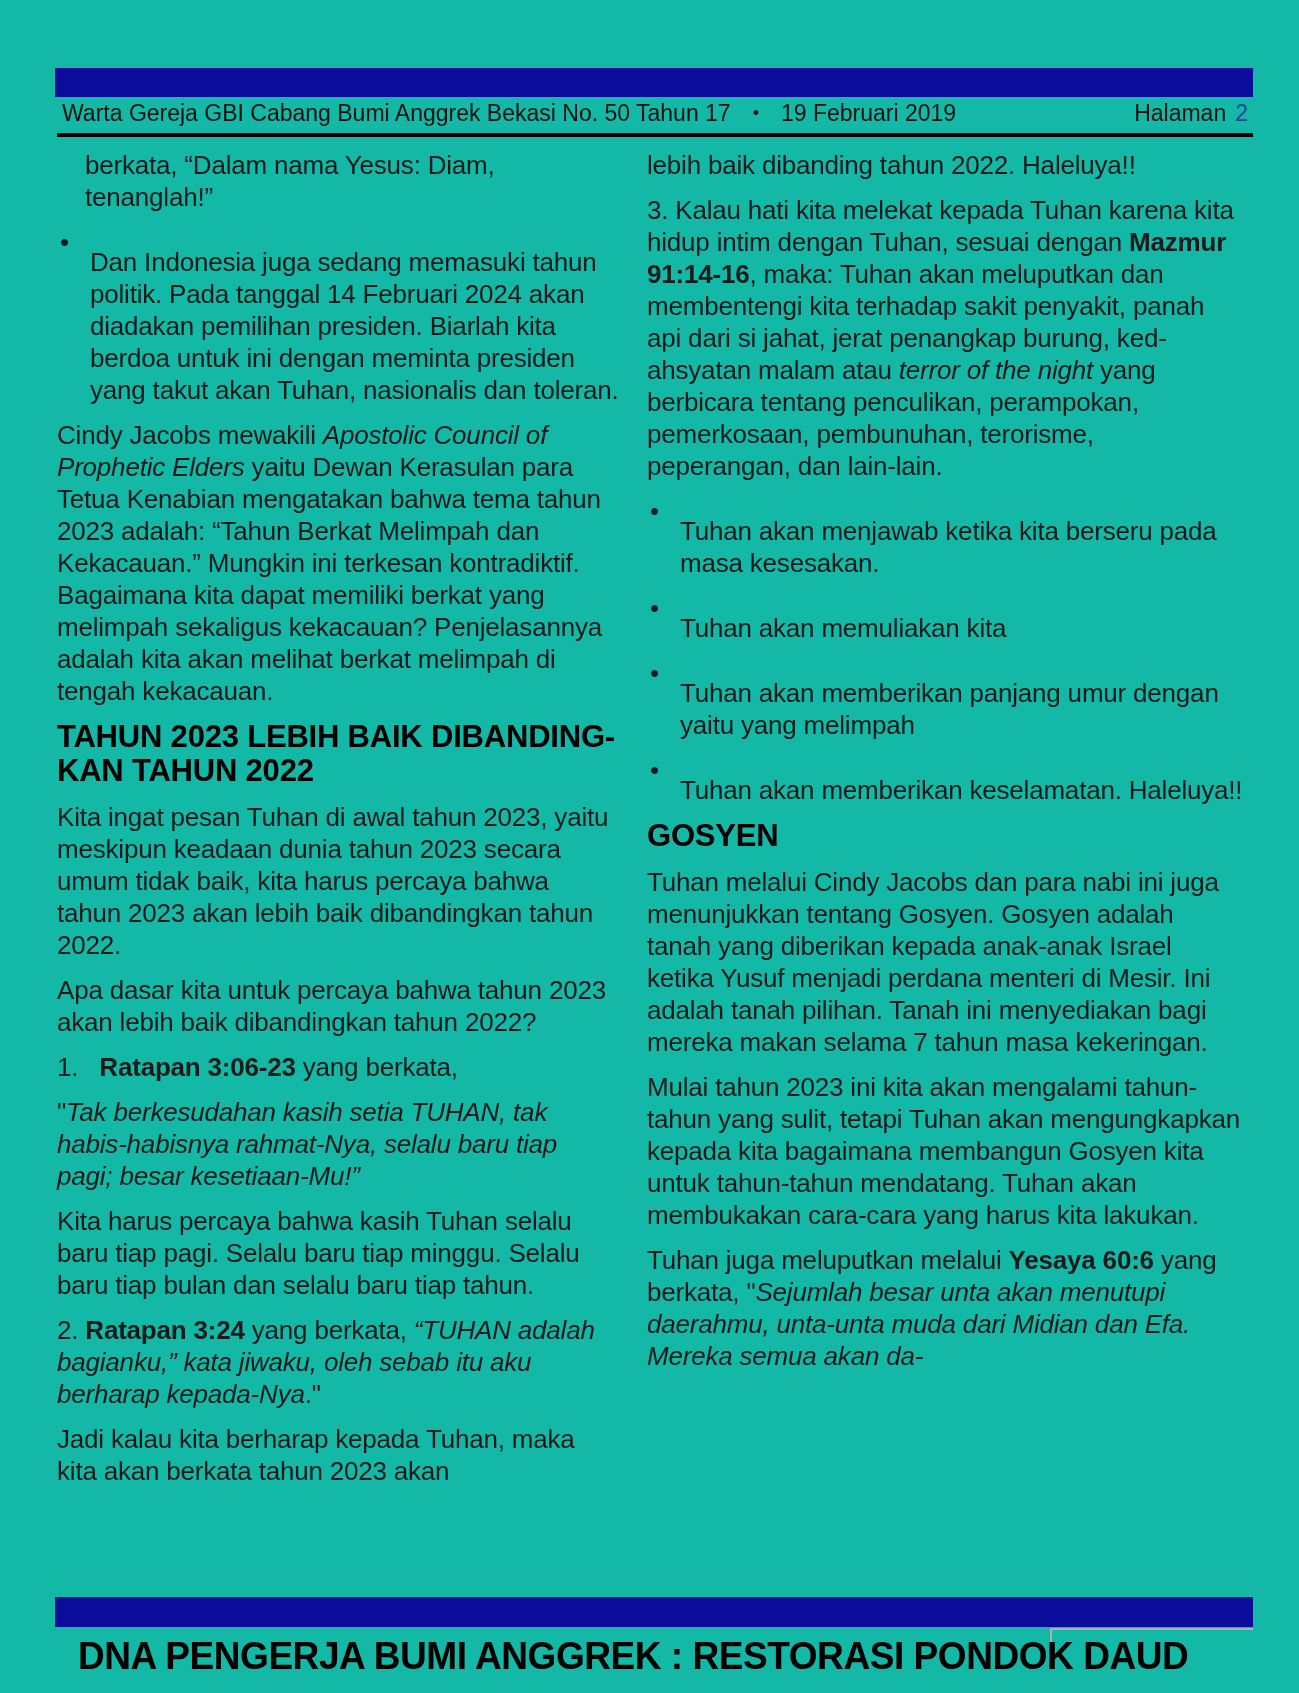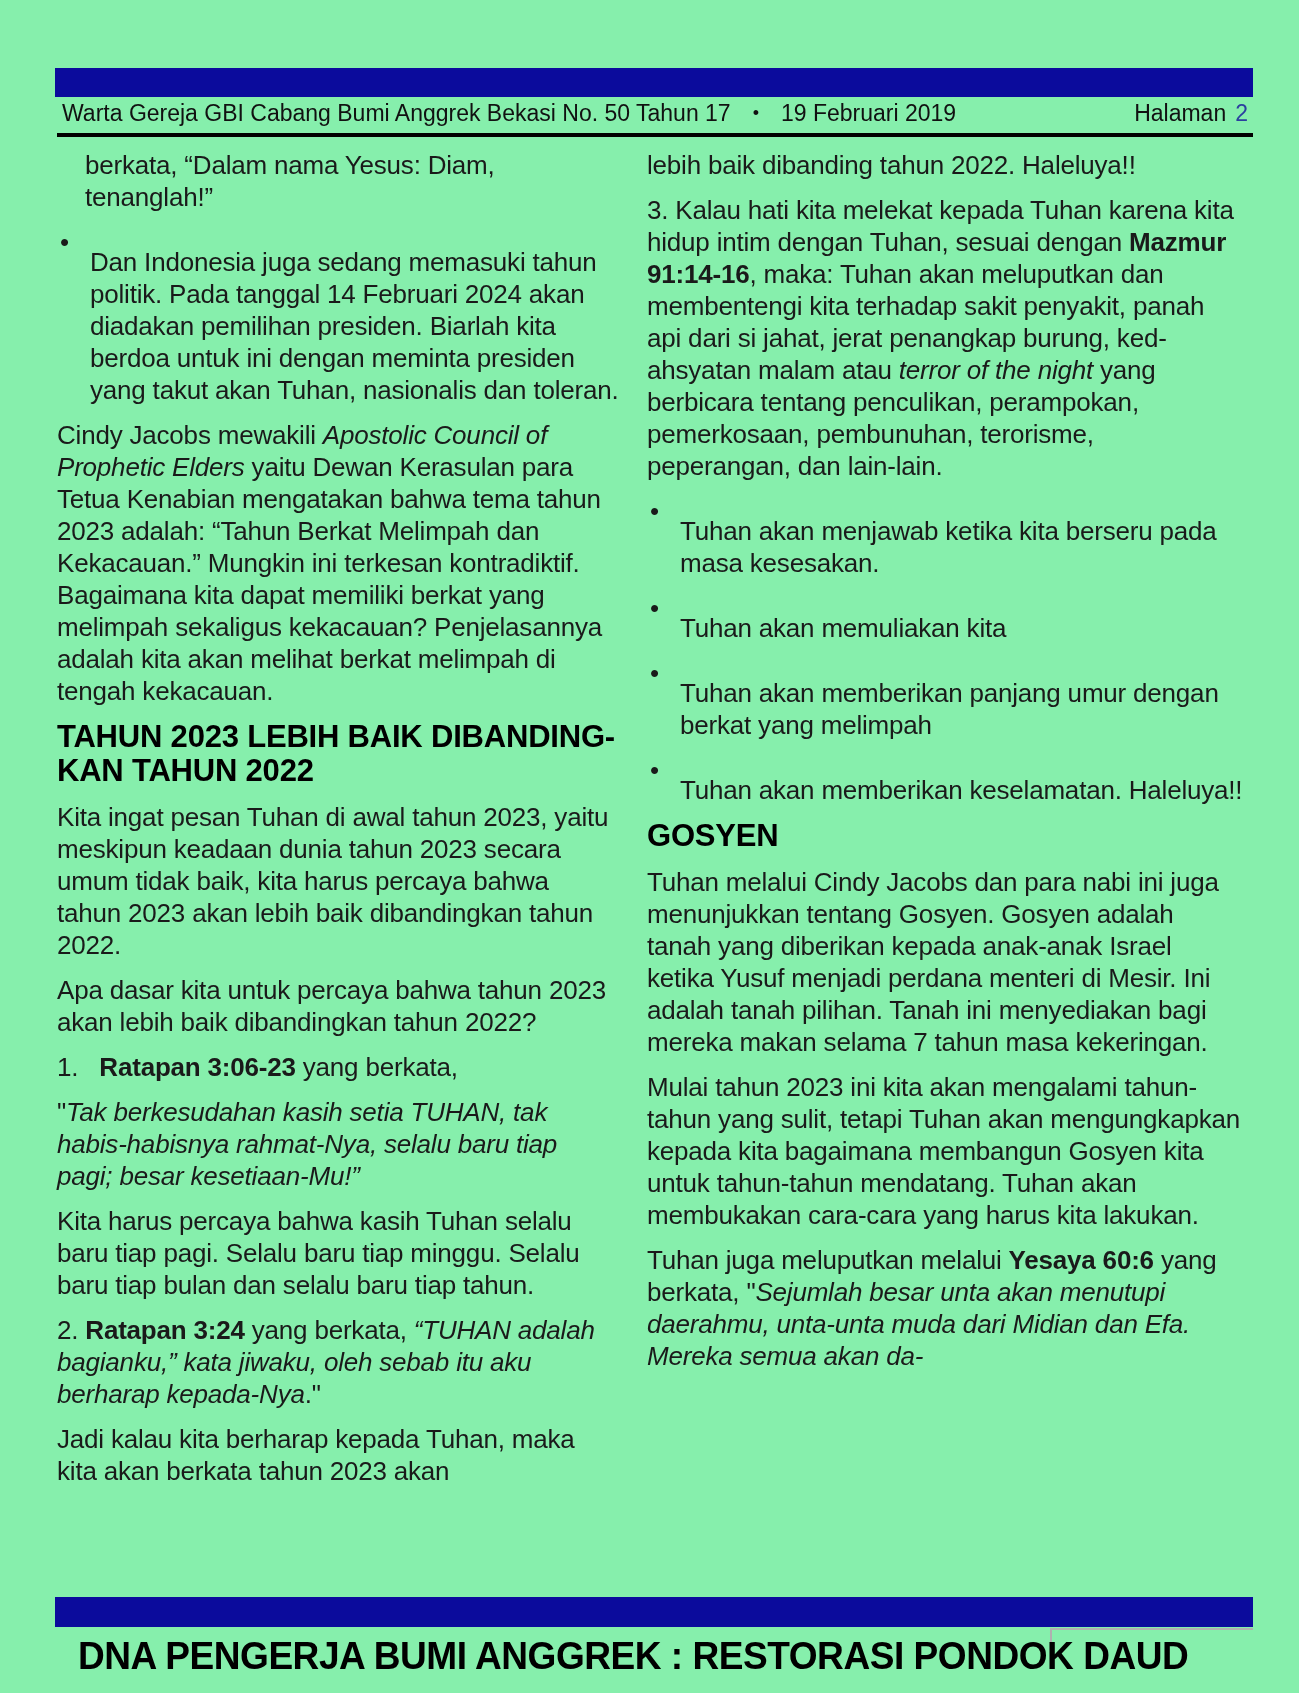--- a/index.html
+++ b/index.html
@@ -1,20 +1,20 @@
 <!DOCTYPE html>
 <html style="--blue: #0b0b9c; --pagenum: #2b3f9f; --text: #1a1a1a; --gray: #b0b0b0;"><head>
 <meta charset="utf-8">
 <style>
   html,body{margin:0;padding:0;background:#e8e8e8;}
   .page{
     position:relative;
     width:1299px;height:1693px;
     margin:0 auto;
-    background:#86efac;
+    background:#14b8a6;
     font-family:"Liberation Sans","DejaVu Sans",sans-serif;
     color:var(--text,#1a1a1a);
     overflow:hidden;
   }
   .top-bar{
     position:absolute;left:55px;top:68px;width:1198px;height:29px;
     background:var(--blue,#0b0b9c);
   }
   .header-row{
     position:absolute;left:62px;top:99px;width:1186px;
@@ -103,21 +103,21 @@
         <div class="li">
           <span class="marker">•</span>
           <div class="litext"><span>Tuhan akan menjawab ketika kita ber­seru pada masa kesesakan.</span></div>
         </div>
         <div class="li">
           <span class="marker">•</span>
           <div class="litext"><span>Tuhan akan memuliakan kita</span></div>
         </div>
         <div class="li">
           <span class="marker">•</span>
-          <div class="litext"><span>Tuhan akan memberikan panjang umur dengan berkat yang melimpah</span></div>
+          <div class="litext"><span>Tuhan akan memberikan panjang umur dengan yaitu yang melimpah</span></div>
         </div>
         <div class="li">
           <span class="marker">•</span>
           <div class="litext"><span>Tuhan akan memberikan keselamatan. Haleluya!!</span></div>
         </div>
         <h3><span class="b">GOSYEN</span></h3>
         <p><span>Tuhan melalui Cindy Jacobs dan para nabi ini juga menunjukkan tentang Gosyen. Go­syen adalah tanah yang diberikan kepada anak-anak Israel ketika Yusuf menjadi per­dana menteri di Mesir. Ini adalah tanah pilihan. Tanah ini menyediakan bagi mere­ka makan selama 7 tahun masa kekeringan.</span></p>
         <p><span>Mulai tahun 2023 ini kita akan mengalami tahun-tahun yang sulit, tetapi Tuhan akan mengungkapkan kepada kita bagaimana membangun Gosyen kita untuk tahun-tahun mendatang. Tuhan akan membuka­kan cara-cara yang harus kita lakukan.</span></p>
         <p><span>Tuhan juga meluputkan melalui </span><span class="b">Yesaya 60:6</span><span> yang berkata, </span><span>"</span><span class="i">Sejumlah besar unta akan menutupi daerahmu, unta-unta muda dari Midian dan Efa. Mereka semua akan da-</span></p>
       </div>

